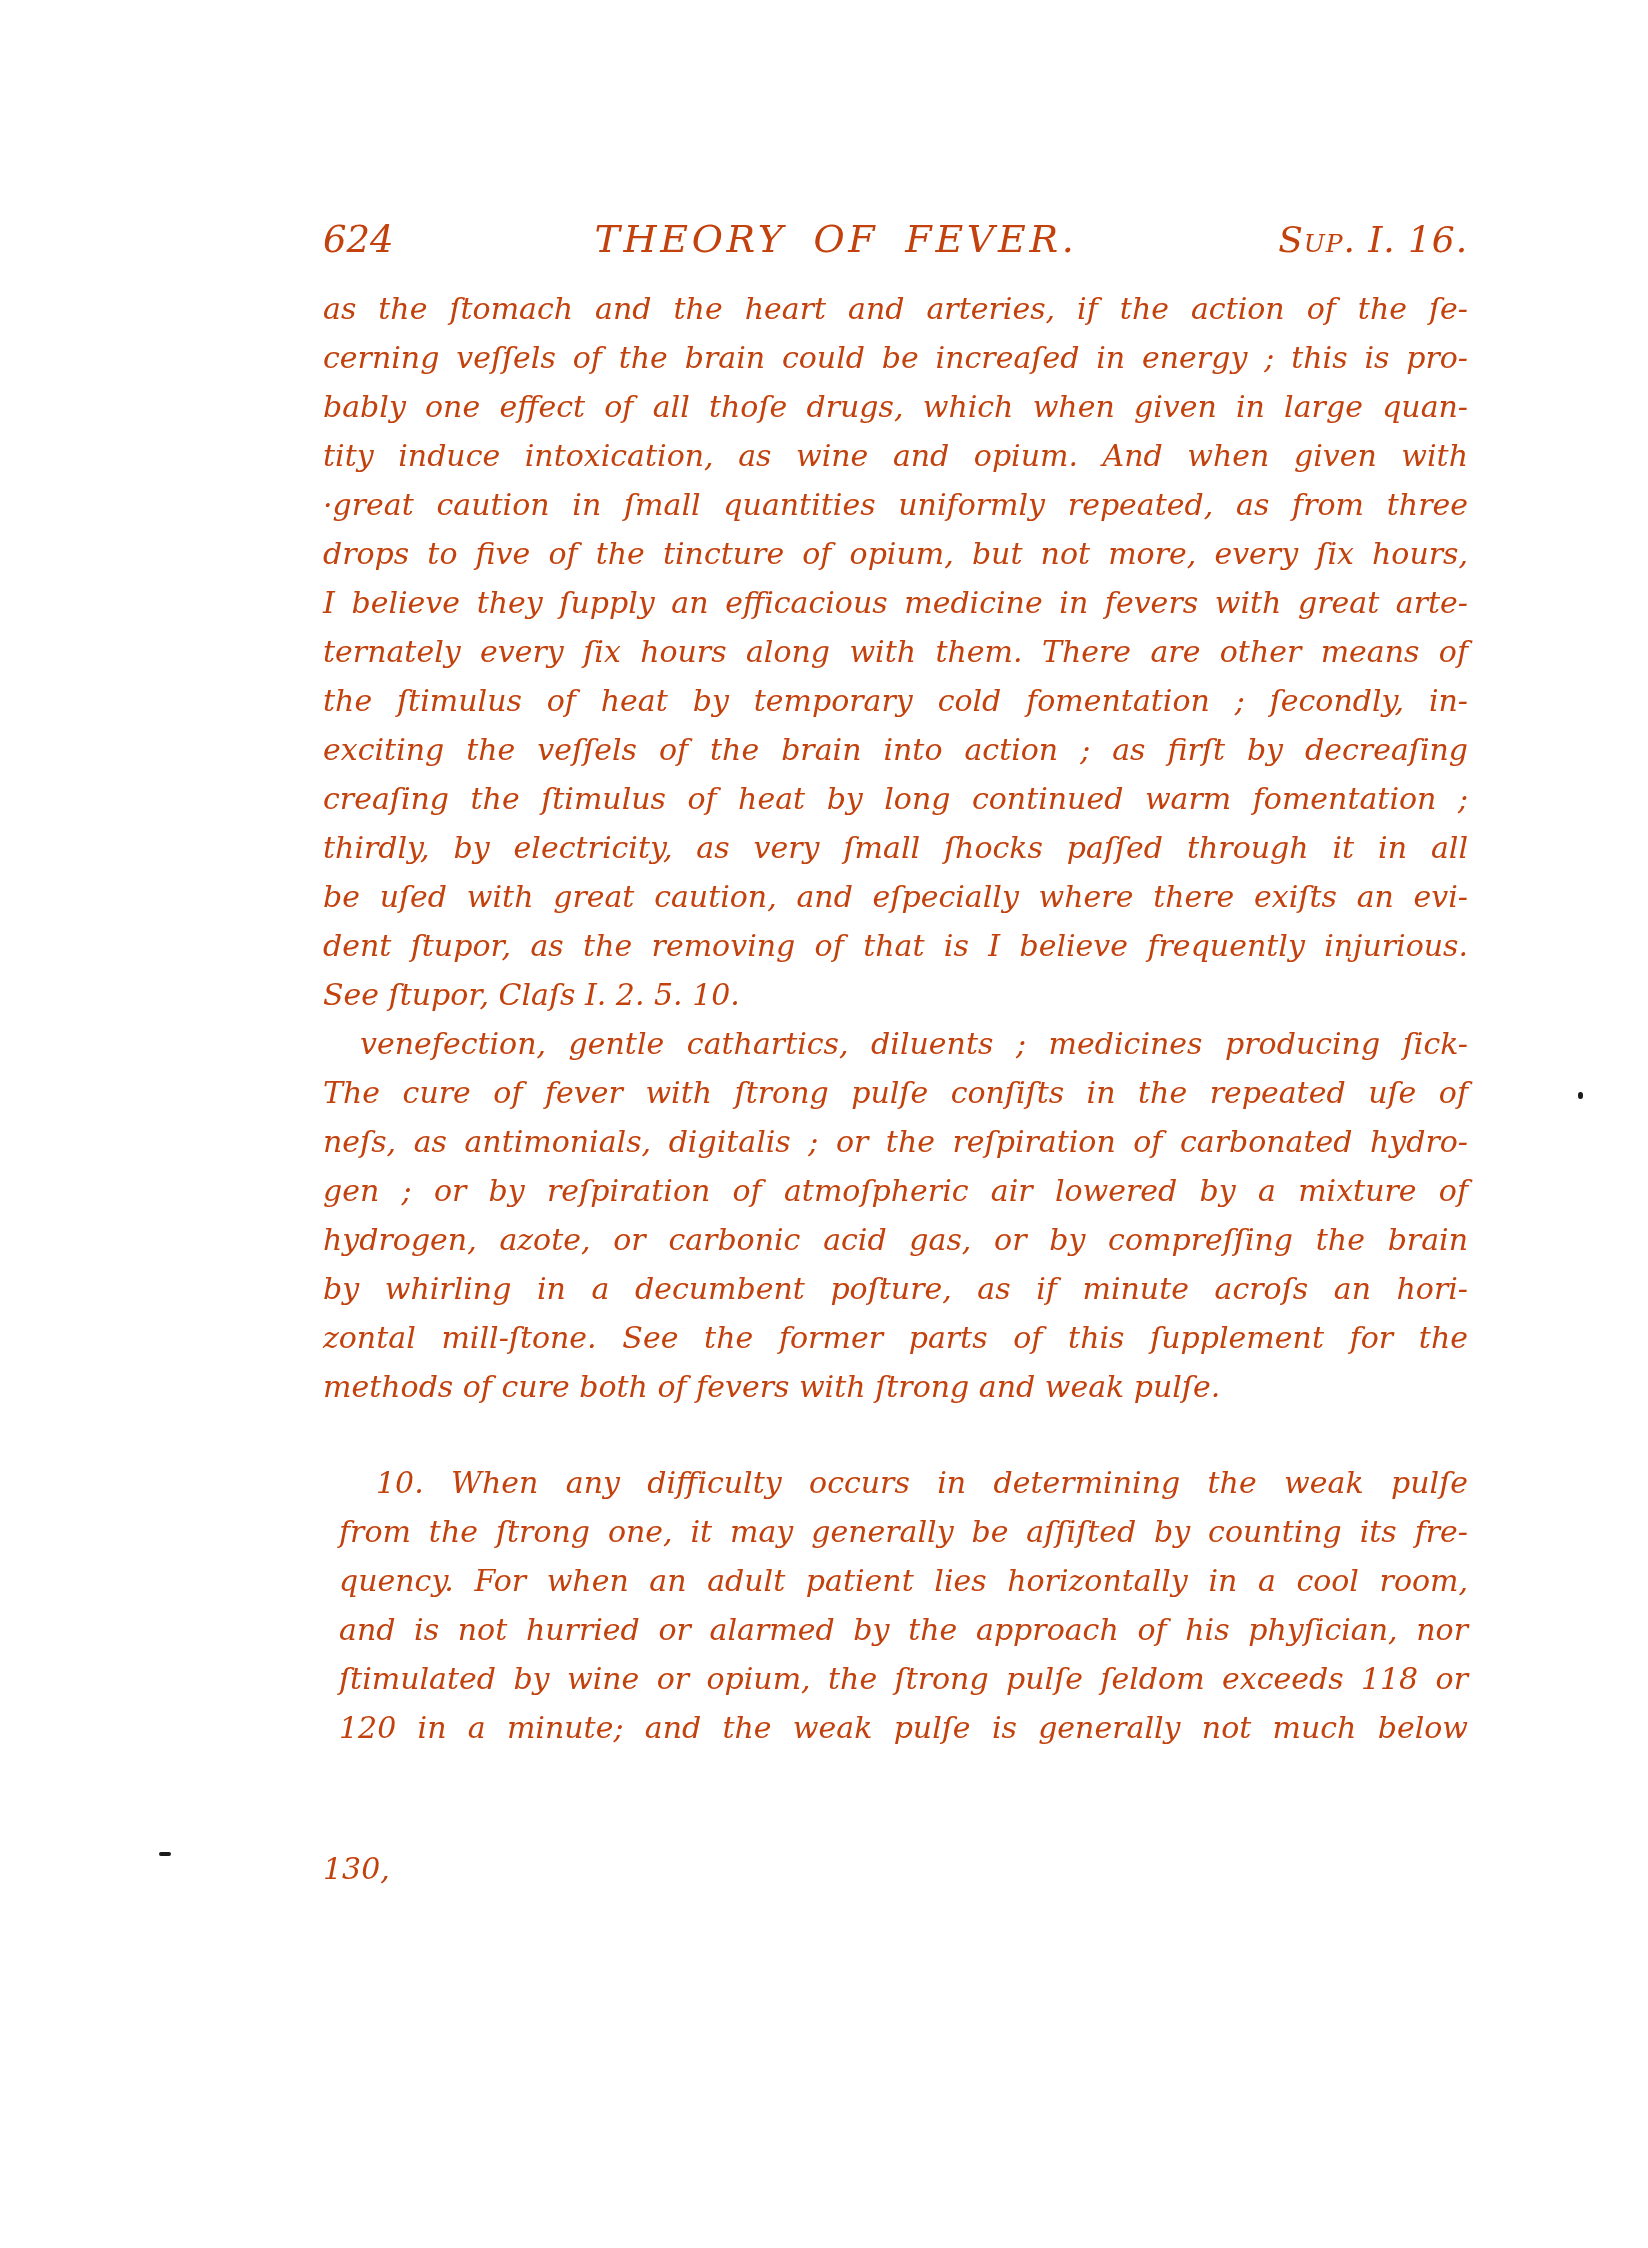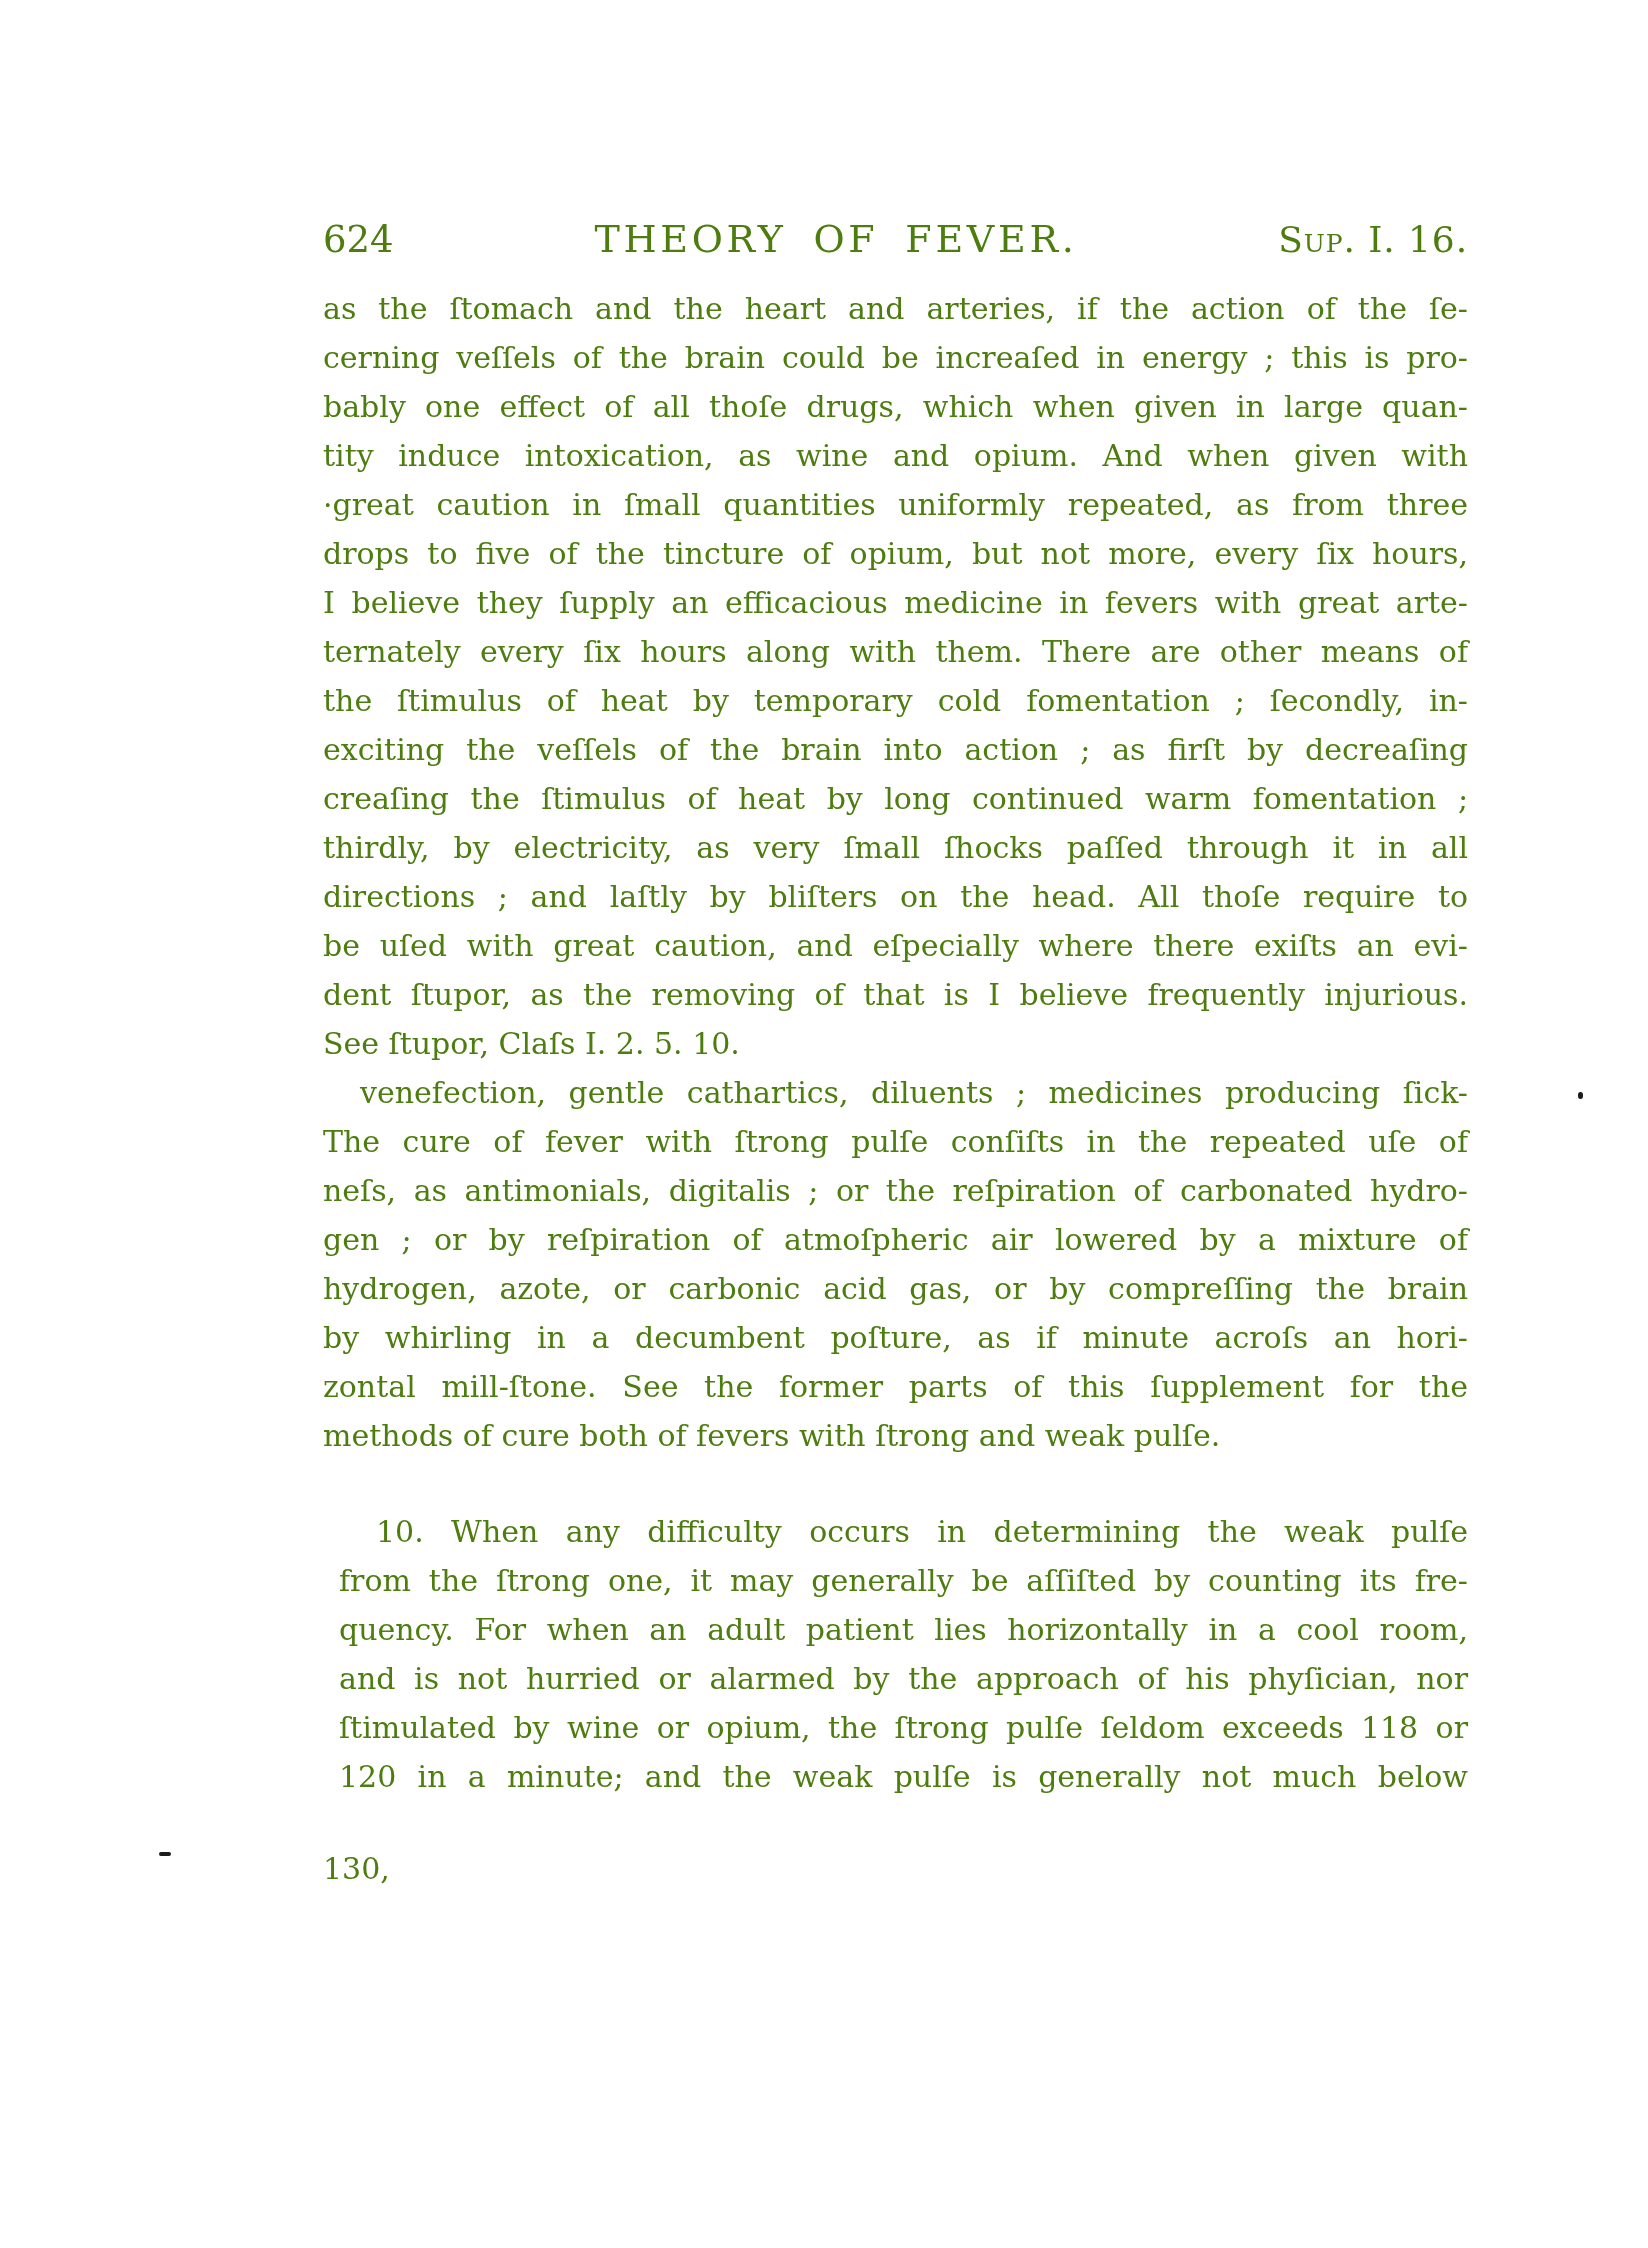--- a/index.html
+++ b/index.html
@@ -7,21 +7,22 @@
     padding: 0;
     background: #ffffff;
   }
   .page {
     position: relative;
     width: 1649px;
     height: 2249px;
     background: #ffffff;
     overflow: hidden;
     font-family: "DejaVu Serif", "Liberation Serif", serif;
-    color: #4d7c0f;
+    color: #c2410c;
+    font-style: italic;
   }
   
   .header {
     position: absolute;
     top: 217px;
     left: 323px;
     width: 1145px;
     display: flex;
     align-items: baseline;
   }
@@ -116,21 +117,20 @@
         <div class="line">bably one effect of all thoſe drugs, which when given in large quan-</div>
         <div class="line">tity induce intoxication, as wine and opium. And when given with</div>
         <div class="line">·great caution in ſmall quantities uniformly repeated, as from three</div>
         <div class="line">drops to five of the tincture of opium, but not more, every ſix hours,</div>
         <div class="line">I believe they ſupply an efficacious medicine in fevers with great arte-</div>
         <div class="line">ternately every ſix hours along with them. There are other means of</div>
         <div class="line">the ſtimulus of heat by temporary cold fomentation ; ſecondly, in-</div>
         <div class="line">exciting the veſſels of the brain into action ; as firſt by decreaſing</div>
         <div class="line">creaſing the ſtimulus of heat by long continued warm fomentation ;</div>
         <div class="line">thirdly, by electricity, as very ſmall ſhocks paſſed through it in all</div>
-        <div class="line">directions ; and laſtly by bliſters on the head. All thoſe require to</div>
         <div class="line">be uſed with great caution, and eſpecially where there exiſts an evi-</div>
         <div class="line">dent ſtupor, as the removing of that is I believe frequently injurious.</div>
         <div class="line last">See ſtupor, Claſs I. 2. 5. 10.</div>
       </div>
       <div class="para indent">
         <div class="line">venefection, gentle cathartics, diluents ; medicines producing ſick-</div>
         <div class="line">The cure of fever with ſtrong pulſe conſiſts in the repeated uſe of</div>
         <div class="line">neſs, as antimonials, digitalis ; or the reſpiration of carbonated hydro-</div>
         <div class="line">gen ; or by reſpiration of atmoſpheric air lowered by a mixture of</div>
         <div class="line">hydrogen, azote, or carbonic acid gas, or by compreſſing the brain</div>

